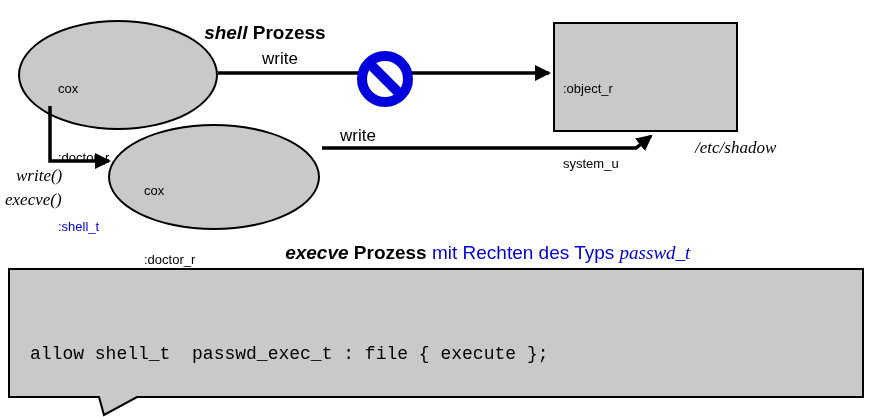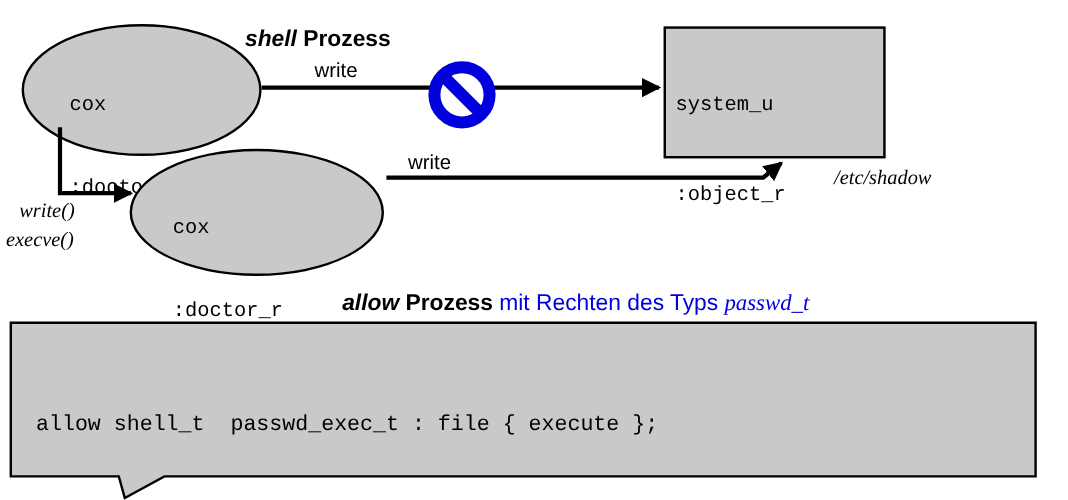--- a/index.html
+++ b/index.html
@@ -18,21 +18,21 @@
   .signline{stroke:var(--blue);stroke-width:10;stroke-linecap:butt;}
   .ellipse{
     position:absolute;border:2px solid #000;border-radius:50%;
     background:var(--shape_fill);box-sizing:border-box;
   }
   .rectbox{
     position:absolute;border:2px solid #000;background:var(--shape_fill);
     box-sizing:border-box;
   }
   .shape-text{
-    position:absolute;font-family:Liberation Mono, monospace;font-size:17px;
+    position:absolute;font-family:Liberation Sans, sans-serif;font-size:13px;
     line-height:23px;white-space:pre;
   }
   .blue{color:var(--blue);}
   .bold{font-weight:bold;}
   .label{position:absolute;font-size:17px;white-space:pre;}
   .italic{font-style:italic;font-family:Liberation Serif, serif;}
   .title{position:absolute;font-size:19px;font-weight:bold;white-space:pre;}
   .bi{font-style:italic;}
   .caption{position:absolute;font-size:19px;white-space:pre;}
   .code{
@@ -42,26 +42,27 @@
 </style>
 </head>
 <body>
 
 <div class="stage">
 
   <div class="ellipse" style="left:18px;top:20px;width:200px;height:110px;"></div>
   <div class="shape-text" style="left:58px;top:31px;">
     <div>cox</div>
     <div>:doctor_r</div>
+    <div class="blue">:shell_t</div>
   </div>
 
   <div class="rectbox" style="left:553px;top:22px;width:185px;height:110px;"></div>
   <div class="shape-text" style="left:563px;top:26px;line-height:25px;">
+    <div>:object_r</div>
     <div>system_u</div>
-    <div>:object_r</div>
   </div>
 
   <div class="ellipse" style="left:108px;top:124px;width:212px;height:106px;"></div>
   <div class="shape-text" style="left:144px;top:133px;">
     <div>cox</div>
     <div>:doctor_r</div>
     <div class="blue">:passwd_t</div>
   </div>
 
   <svg class="layer" width="890" height="417" viewBox="0 0 890 417">
@@ -88,21 +89,21 @@
 
   <div class="label" style="left:340px;top:126px;">write</div>
 
   <div class="label italic" style="left:16px;top:166px;">write()</div>
 
   <div class="label italic" style="left:5px;top:190px;text-align:right;">execve()</div>
 
   <div class="label italic" style="left:695px;top:138px;">/etc/shadow</div>
 
   <div class="caption" style="left:264px;top:220px;">
-    <span class="bold bi">allow</span><span class="bold"> Prozess </span><span class="blue">mit Rechten des Typs </span><span class="blue italic">passwd_t</span>
+    <span class="bold bi">execve</span><span class="bold"> Prozess </span><span class="blue">mit Rechten des Typs </span><span class="blue italic">passwd_t</span>
   </div>
 
   <div class="code" style="left:30px;top:284px;">
     <div>allow shell_t  passwd_exec_t : file { execute };</div>
     
     
   </div>
 
 </div>
 

